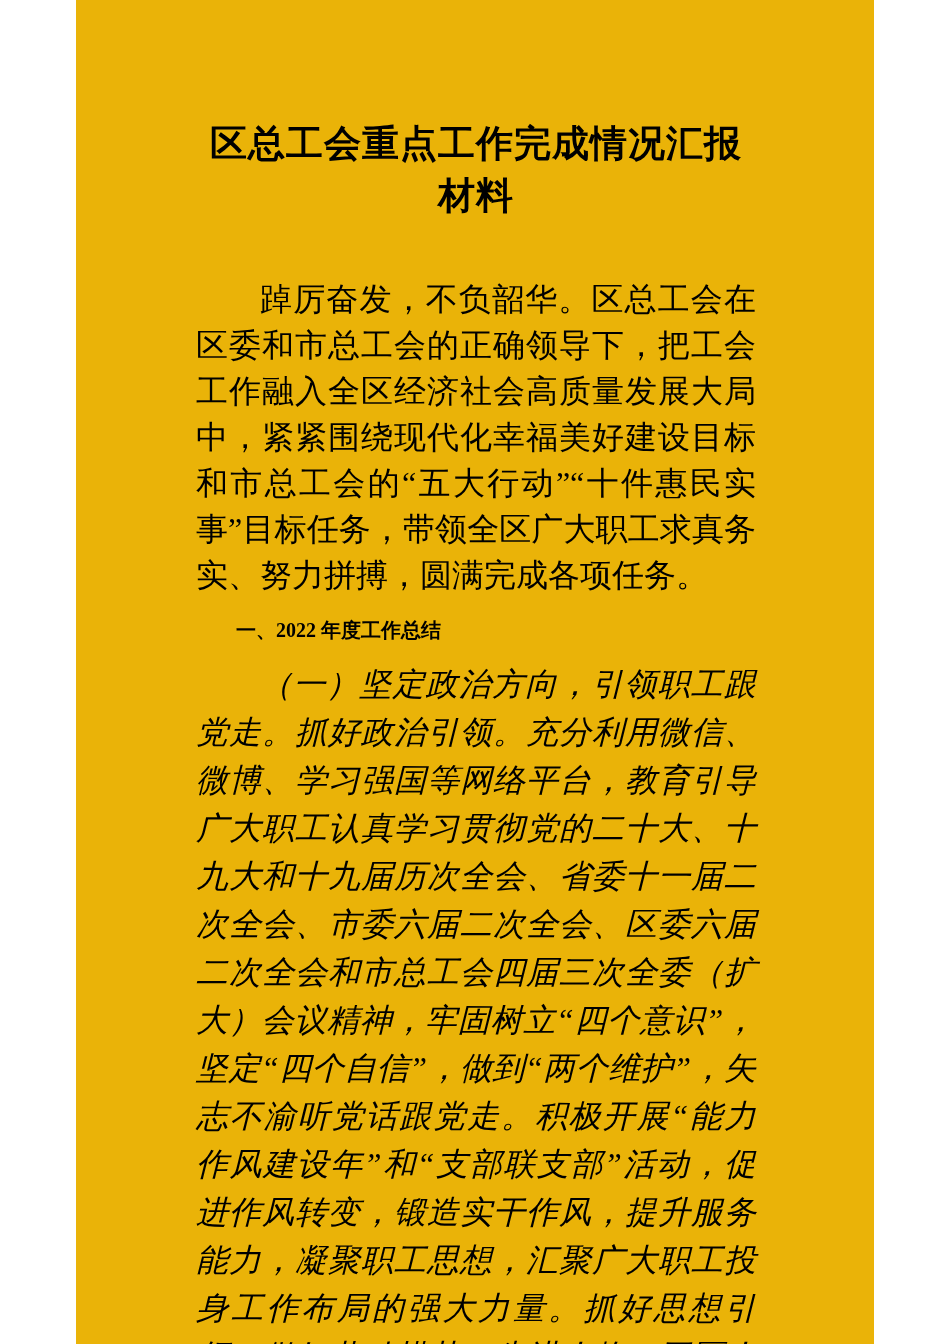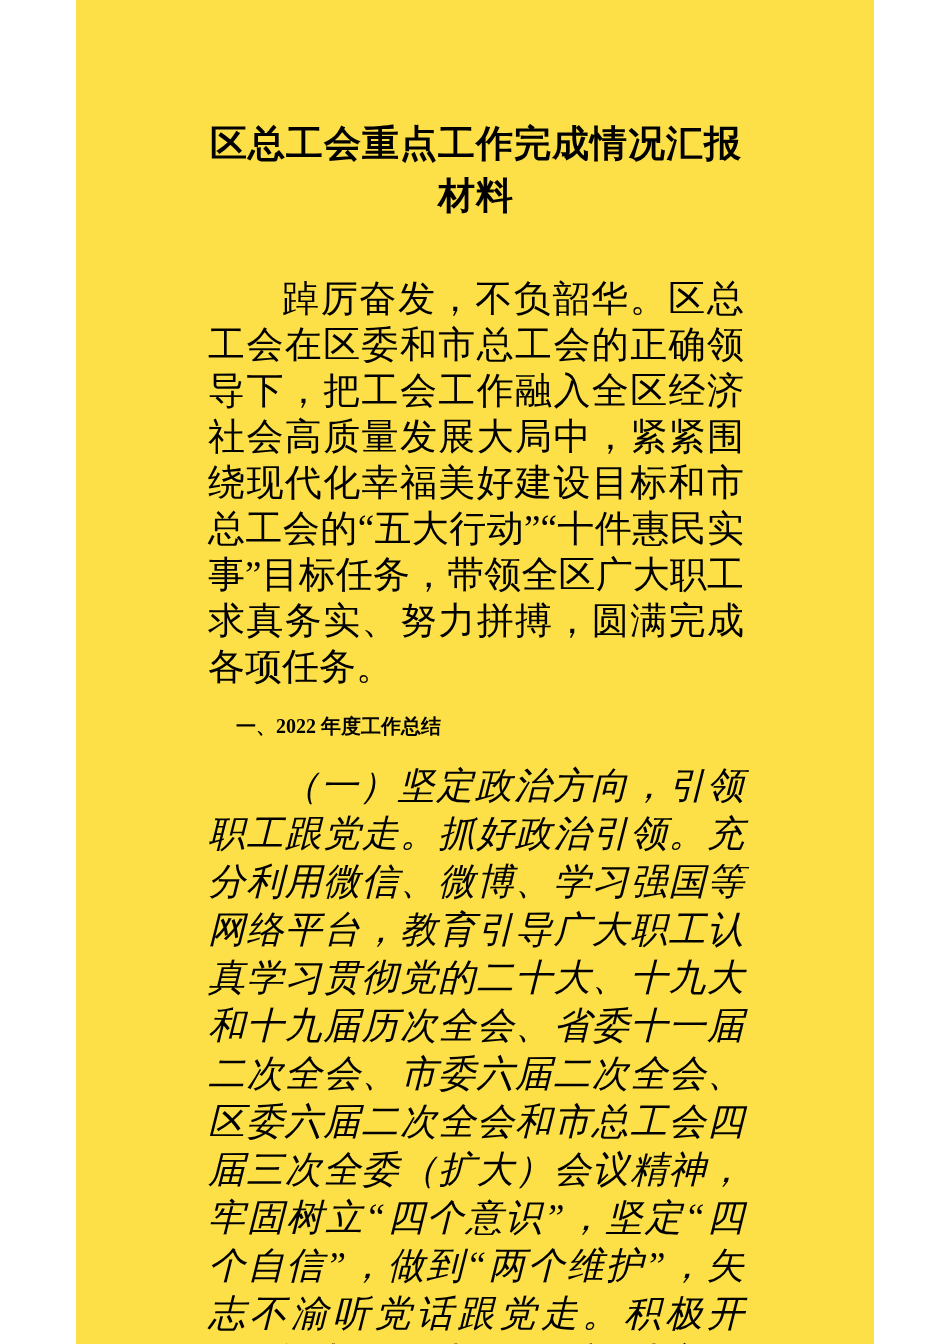--- a/index.html
+++ b/index.html
@@ -5,38 +5,38 @@
   html, body {
     margin: 0;
     padding: 0;
     background: #ffffff;
   }
   .page {
     position: relative;
     width: 798px;
     height: 1344px;
     margin: 0 auto;
-    background: #fde047;
+    background: #eab308;
     box-sizing: border-box;
     padding: 118px 118px 0 120px;
     overflow: hidden;
     color: #000000;
     font-family: "Liberation Serif", "DejaVu Serif", serif;
   }
   .doc-title {
     margin: 0 0 54px 0;
     font-size: 37px;
     line-height: 52px;
     font-weight: 700;
     text-align: center;
     letter-spacing: 1px;
   }
   .para {
-    margin: 12px;
-    font-size: 37px;
+    margin: 0;
+    font-size: 32px;
     line-height: 46px;
     text-align: justify;
     text-indent: 2em;
     word-break: break-all;
   }
   .para.intro {
     line-height: 46px;
   }
   .section-heading {
     margin: 8px 0 6px 0;

